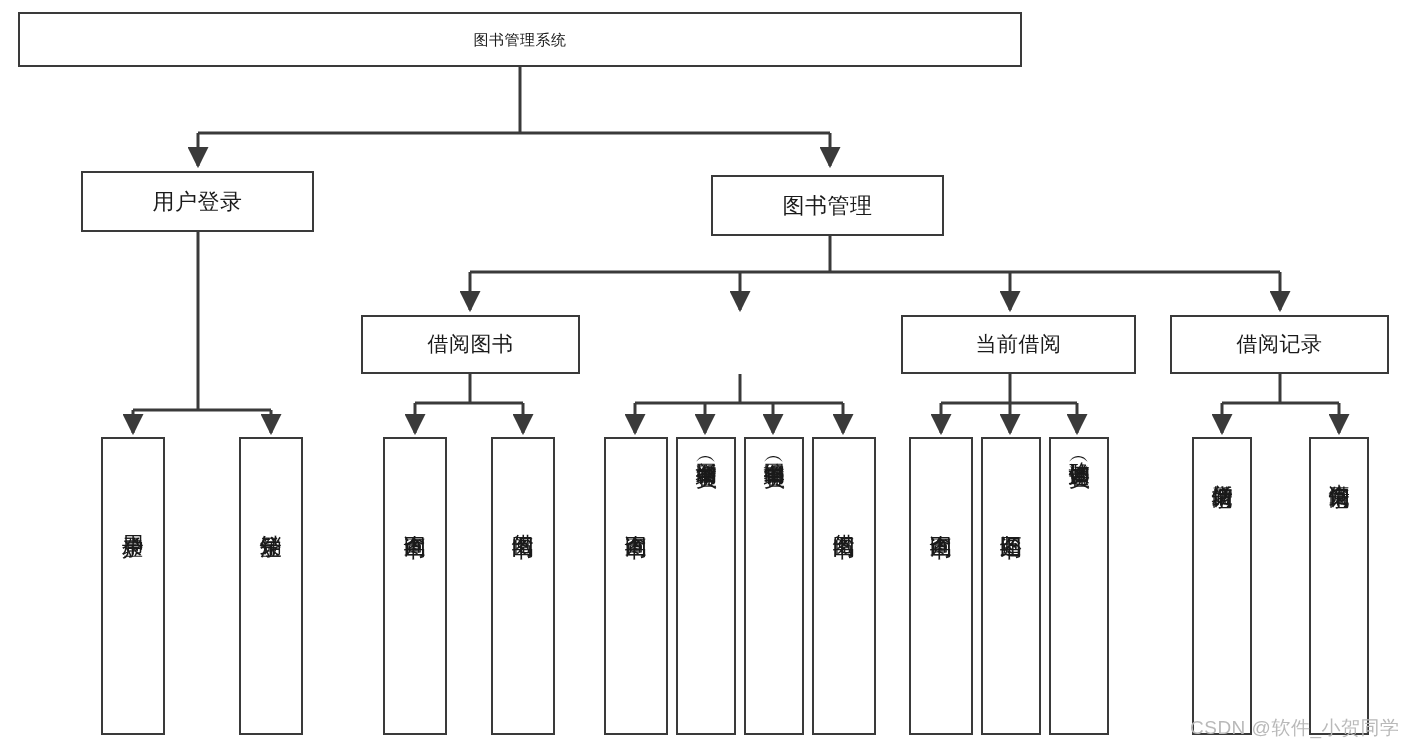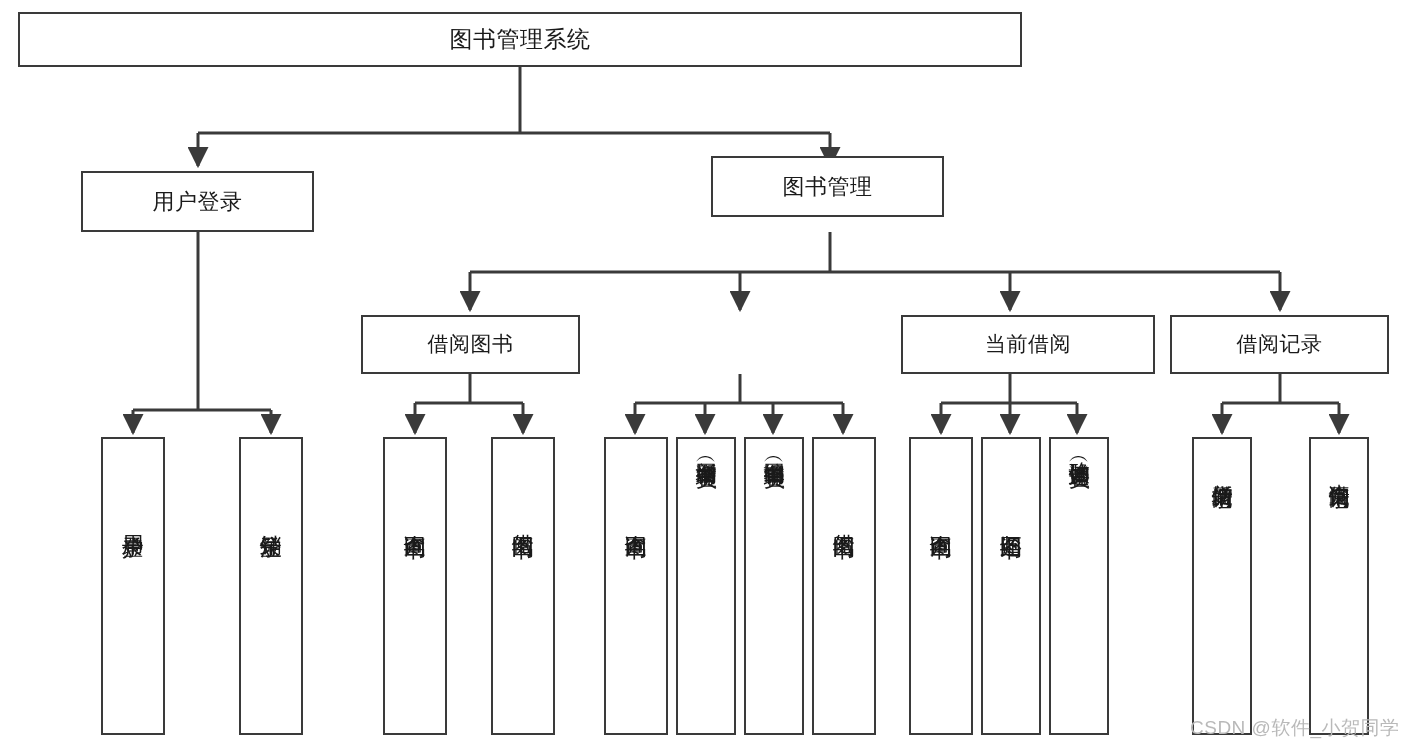--- a/index.html
+++ b/index.html
@@ -34,21 +34,21 @@
     align-items: center;
     justify-content: center;
     color: #1a1a1a;
   }
   .node .label {
     display: block;
     text-align: center;
     line-height: 1.18;
     letter-spacing: 0.5px;
   }
-  .node.root .label { font-size: 23px; }
+  .node.root .label { font-size: 15px; }
   .node.lvl2 .label { font-size: 22px; }
   .node.lvl3 .label { font-size: 21px; }
   .node.leaf {
     align-items: flex-start;
     justify-content: center;
     padding-top: 4px;
   }
   .node.leaf .label {
     writing-mode: vertical-rl;
     text-orientation: upright;
@@ -123,28 +123,28 @@
     </g>
   </svg>
 
   <div class="node root" style="left:18px; top:12px; width:1004px; height:55px;">
     <span class="label">图书管理系统</span>
   </div>
 
   <div class="node lvl2" style="left:81px; top:171px; width:233px; height:61px;">
     <span class="label">用户登录</span>
   </div>
-  <div class="node lvl2" style="left:711px; top:156px; width:233px; height:61px;">
+  <div class="node lvl2" style="left:711px; top:175px; width:233px; height:61px;">
     <span class="label">图书管理</span>
   </div>
 
   <div class="node lvl3" style="left:361px; top:315px; width:219px; height:59px;">
     <span class="label">借阅图书</span>
   </div>
-  <div class="node lvl3" style="left:901px; top:315px; width:254px; height:59px;">
+  <div class="node lvl3" style="left:901px; top:315px; width:235px; height:59px;">
     <span class="label">当前借阅</span>
   </div>
   <div class="node lvl3" style="left:1170px; top:315px; width:219px; height:59px;">
     <span class="label">借阅记录</span>
   </div>
 
   <div class="node leaf" style="left:101px; top:437px; width:64px; height:298px; padding-top:78px;">
     <span class="label">用户登录</span>
   </div>
   <div class="node leaf" style="left:239px; top:437px; width:64px; height:298px; padding-top:78px;">

